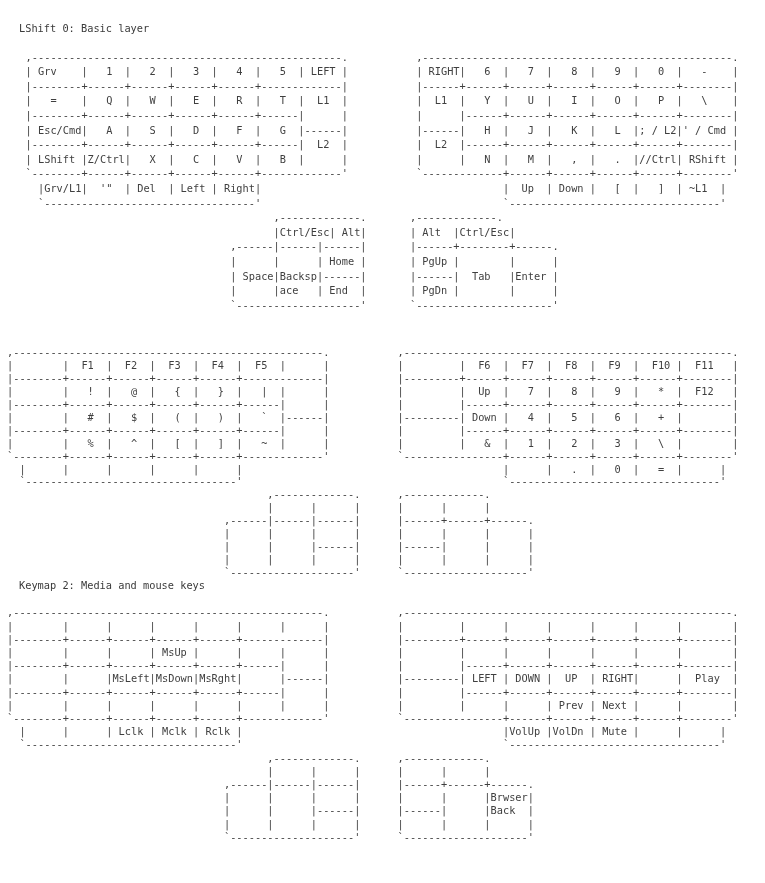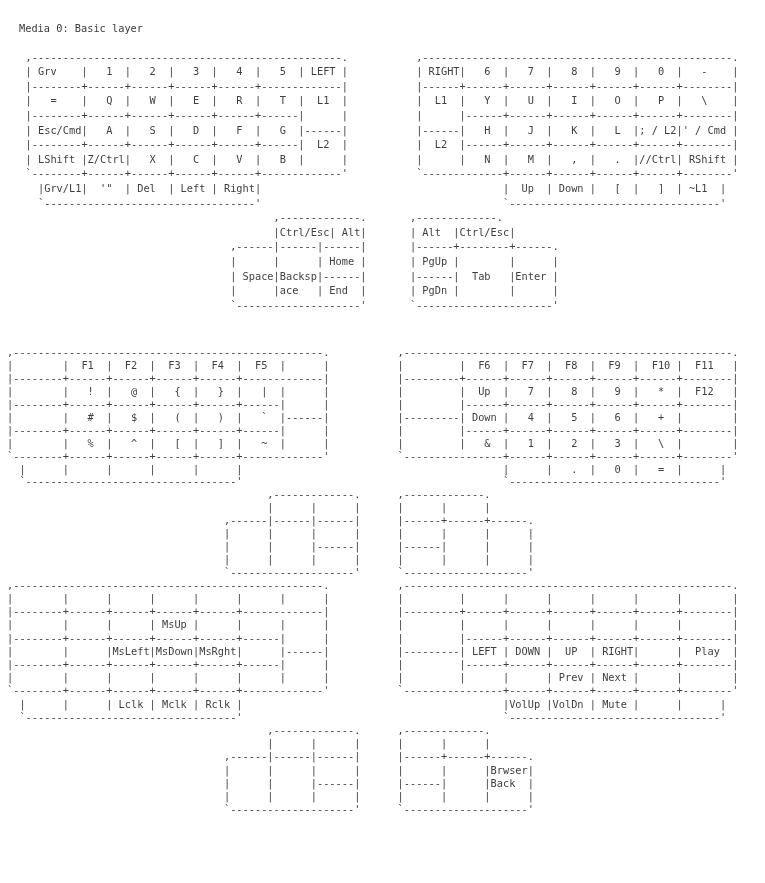--- a/index.html
+++ b/index.html
@@ -34,21 +34,21 @@
   pre.art0 { line-height: 14.6px; margin-bottom: 34px; }
   pre.art1 { line-height: 12.9px; margin-bottom: 0; }
   pre.art2 { line-height: 13.2px; }
 </style>
 </head>
 <body>
 
 <div class="doc">
 
   <section>
-    <div class="title">Media 0: Basic layer</div>
+    <div class="title">LShift 0: Basic layer</div>
     <pre class="art art0">   ,--------------------------------------------------.           ,--------------------------------------------------.
    | Grv    |   1  |   2  |   3  |   4  |   5  | LEFT |           | RIGHT|   6  |   7  |   8  |   9  |   0  |   -    |
    |--------+------+------+------+------+-------------|           |------+------+------+------+------+------+--------|
    |   =    |   Q  |   W  |   E  |   R  |   T  |  L1  |           |  L1  |   Y  |   U  |   I  |   O  |   P  |   \    |
    |--------+------+------+------+------+------|      |           |      |------+------+------+------+------+--------|
    | Esc/Cmd|   A  |   S  |   D  |   F  |   G  |------|           |------|   H  |   J  |   K  |   L  |; / L2|' / Cmd |
    |--------+------+------+------+------+------|  L2  |           |  L2  |------+------+------+------+------+--------|
    | LShift |Z/Ctrl|   X  |   C  |   V  |   B  |      |           |      |   N  |   M  |   ,  |   .  |//Ctrl| RShift |
    `--------+------+------+------+------+-------------'           `-------------+------+------+------+------+--------'
      |Grv/L1|  '"  | Del  | Left | Right|                                       |  Up  | Down |   [  |   ]  | ~L1  |
@@ -77,20 +77,21 @@
                                           ,-------------.      ,-------------.
                                           |      |      |      |      |      |
                                    ,------|------|------|      |------+------+------.
                                    |      |      |      |      |      |      |      |
                                    |      |      |------|      |------|      |      |
                                    |      |      |      |      |      |      |      |
                                    `--------------------'      `--------------------'</pre>
   </section>
 
   <section>
+    <div class="title">Keymap 2: Media and mouse keys</div>
     <pre class="art art2">,--------------------------------------------------.           ,-----------------------------------------------------.
 |        |      |      |      |      |      |      |           |         |      |      |      |      |      |        |
 |--------+------+------+------+------+-------------|           |---------+------+------+------+------+------+--------|
 |        |      |      | MsUp |      |      |      |           |         |      |      |      |      |      |        |
 |--------+------+------+------+------+------|      |           |         |------+------+------+------+------+--------|
 |        |      |MsLeft|MsDown|MsRght|      |------|           |---------| LEFT | DOWN |  UP  | RIGHT|      |  Play  |
 |--------+------+------+------+------+------|      |           |         |------+------+------+------+------+--------|
 |        |      |      |      |      |      |      |           |         |      |      | Prev | Next |      |        |
 `--------+------+------+------+------+-------------'           `----------------+------+------+------+------+--------'
   |      |      | Lclk | Mclk | Rclk |                                          |VolUp |VolDn | Mute |      |      |

